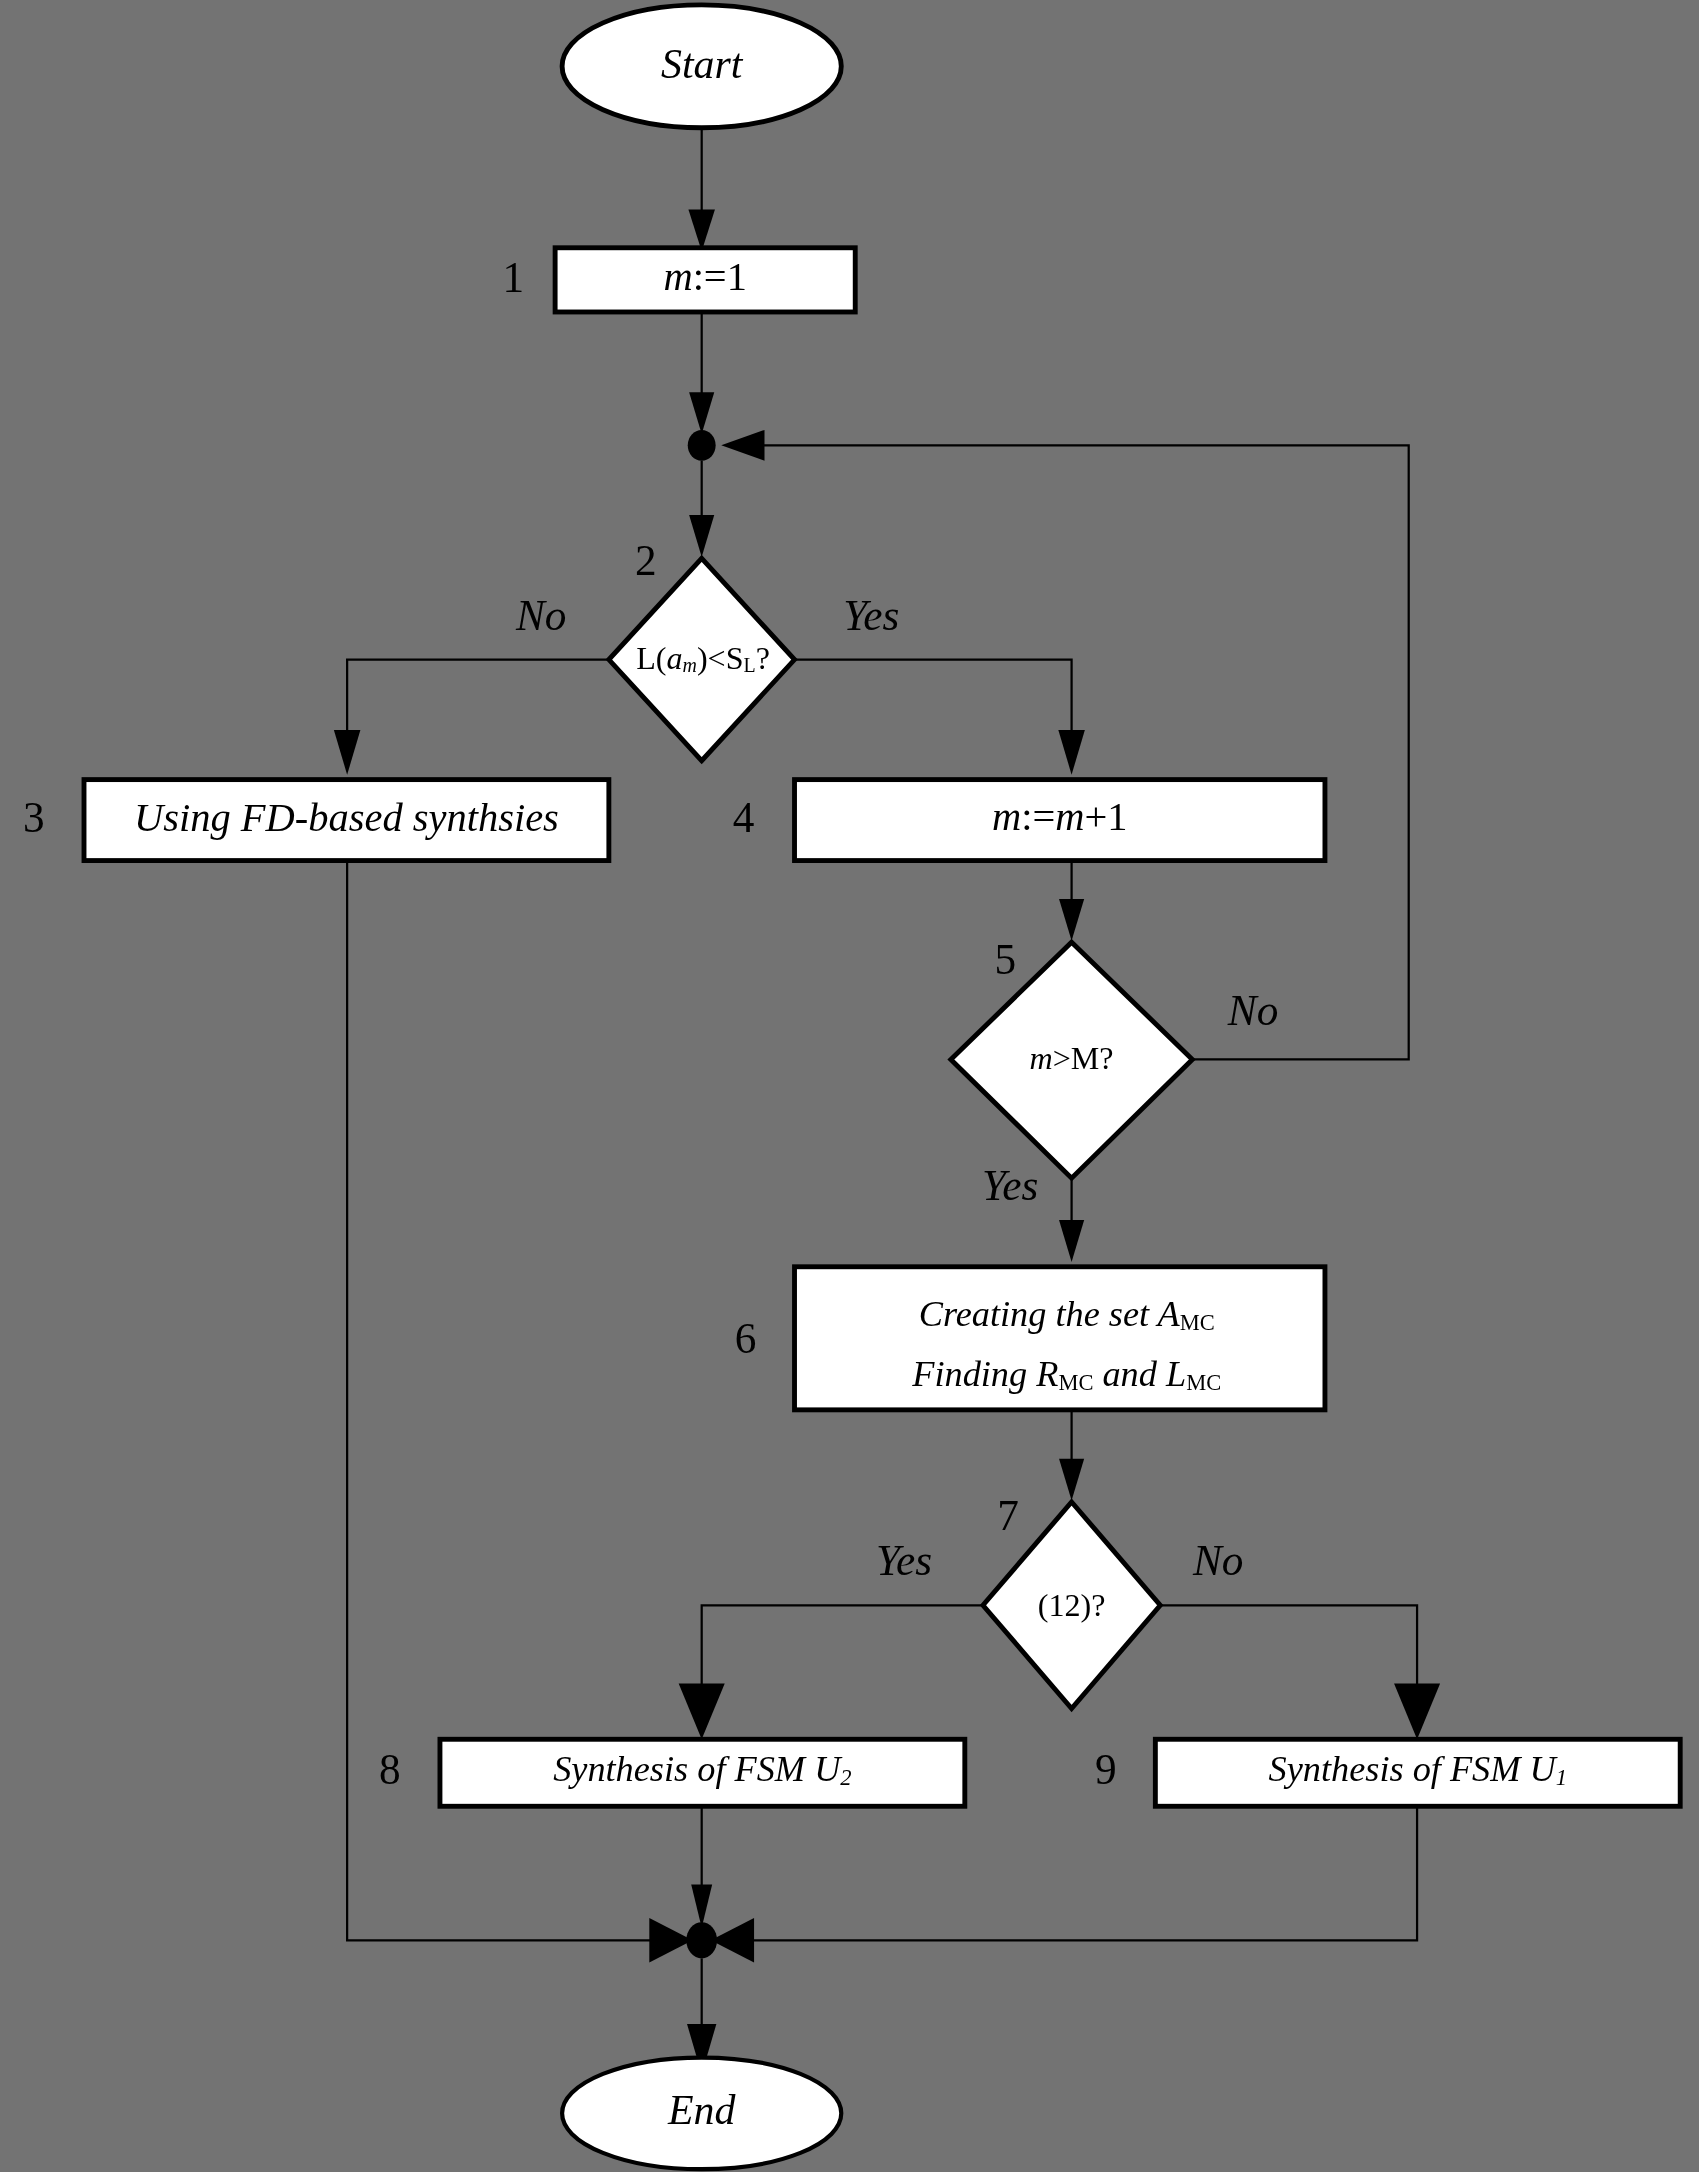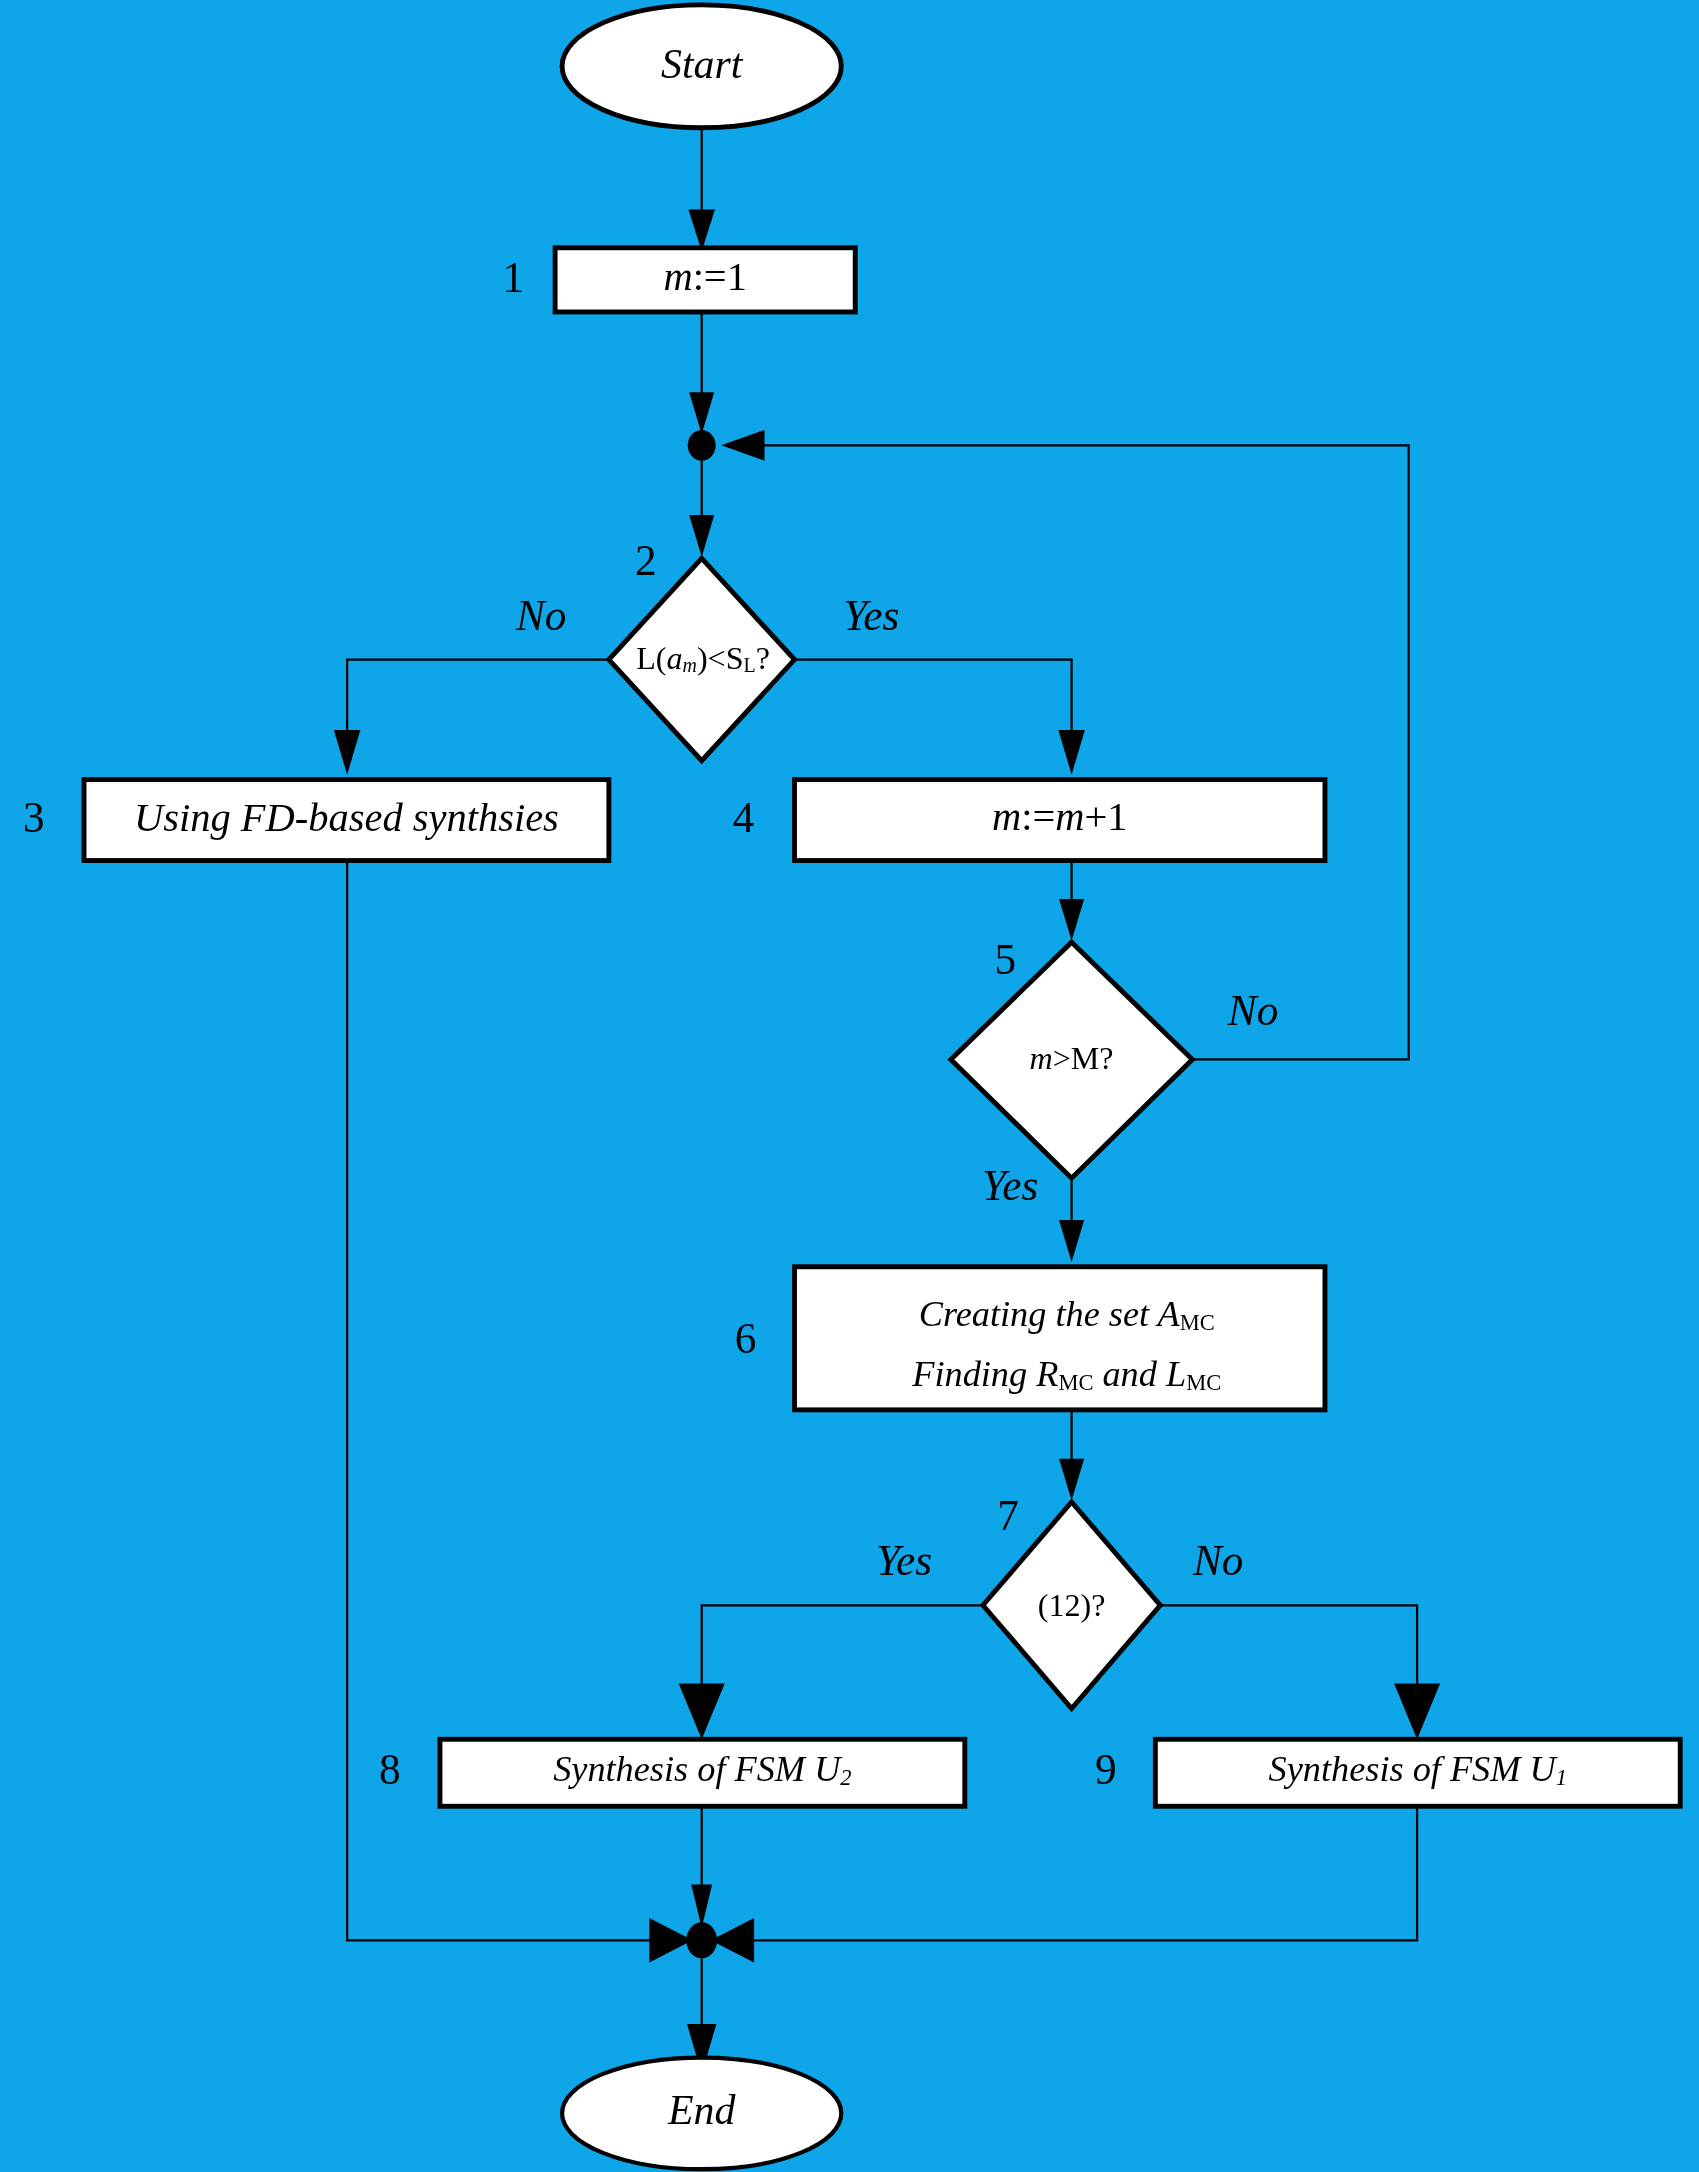--- a/index.html
+++ b/index.html
@@ -4,21 +4,21 @@
 <style>
   html, body {
     margin: 0;
     padding: 0;
     background: #ffffff;
   }
   #flowchart-root {
     position: relative;
     width: 1700px;
     height: 2172px;
-    background: #0ea5e9;
+    background: #737373;
     font-family: "Liberation Serif", "DejaVu Serif", serif;
   }
   svg#flow-svg {
     position: absolute;
     top: 0;
     left: 0;
     width: 1700px;
     height: 2172px;
     display: block;
   }

